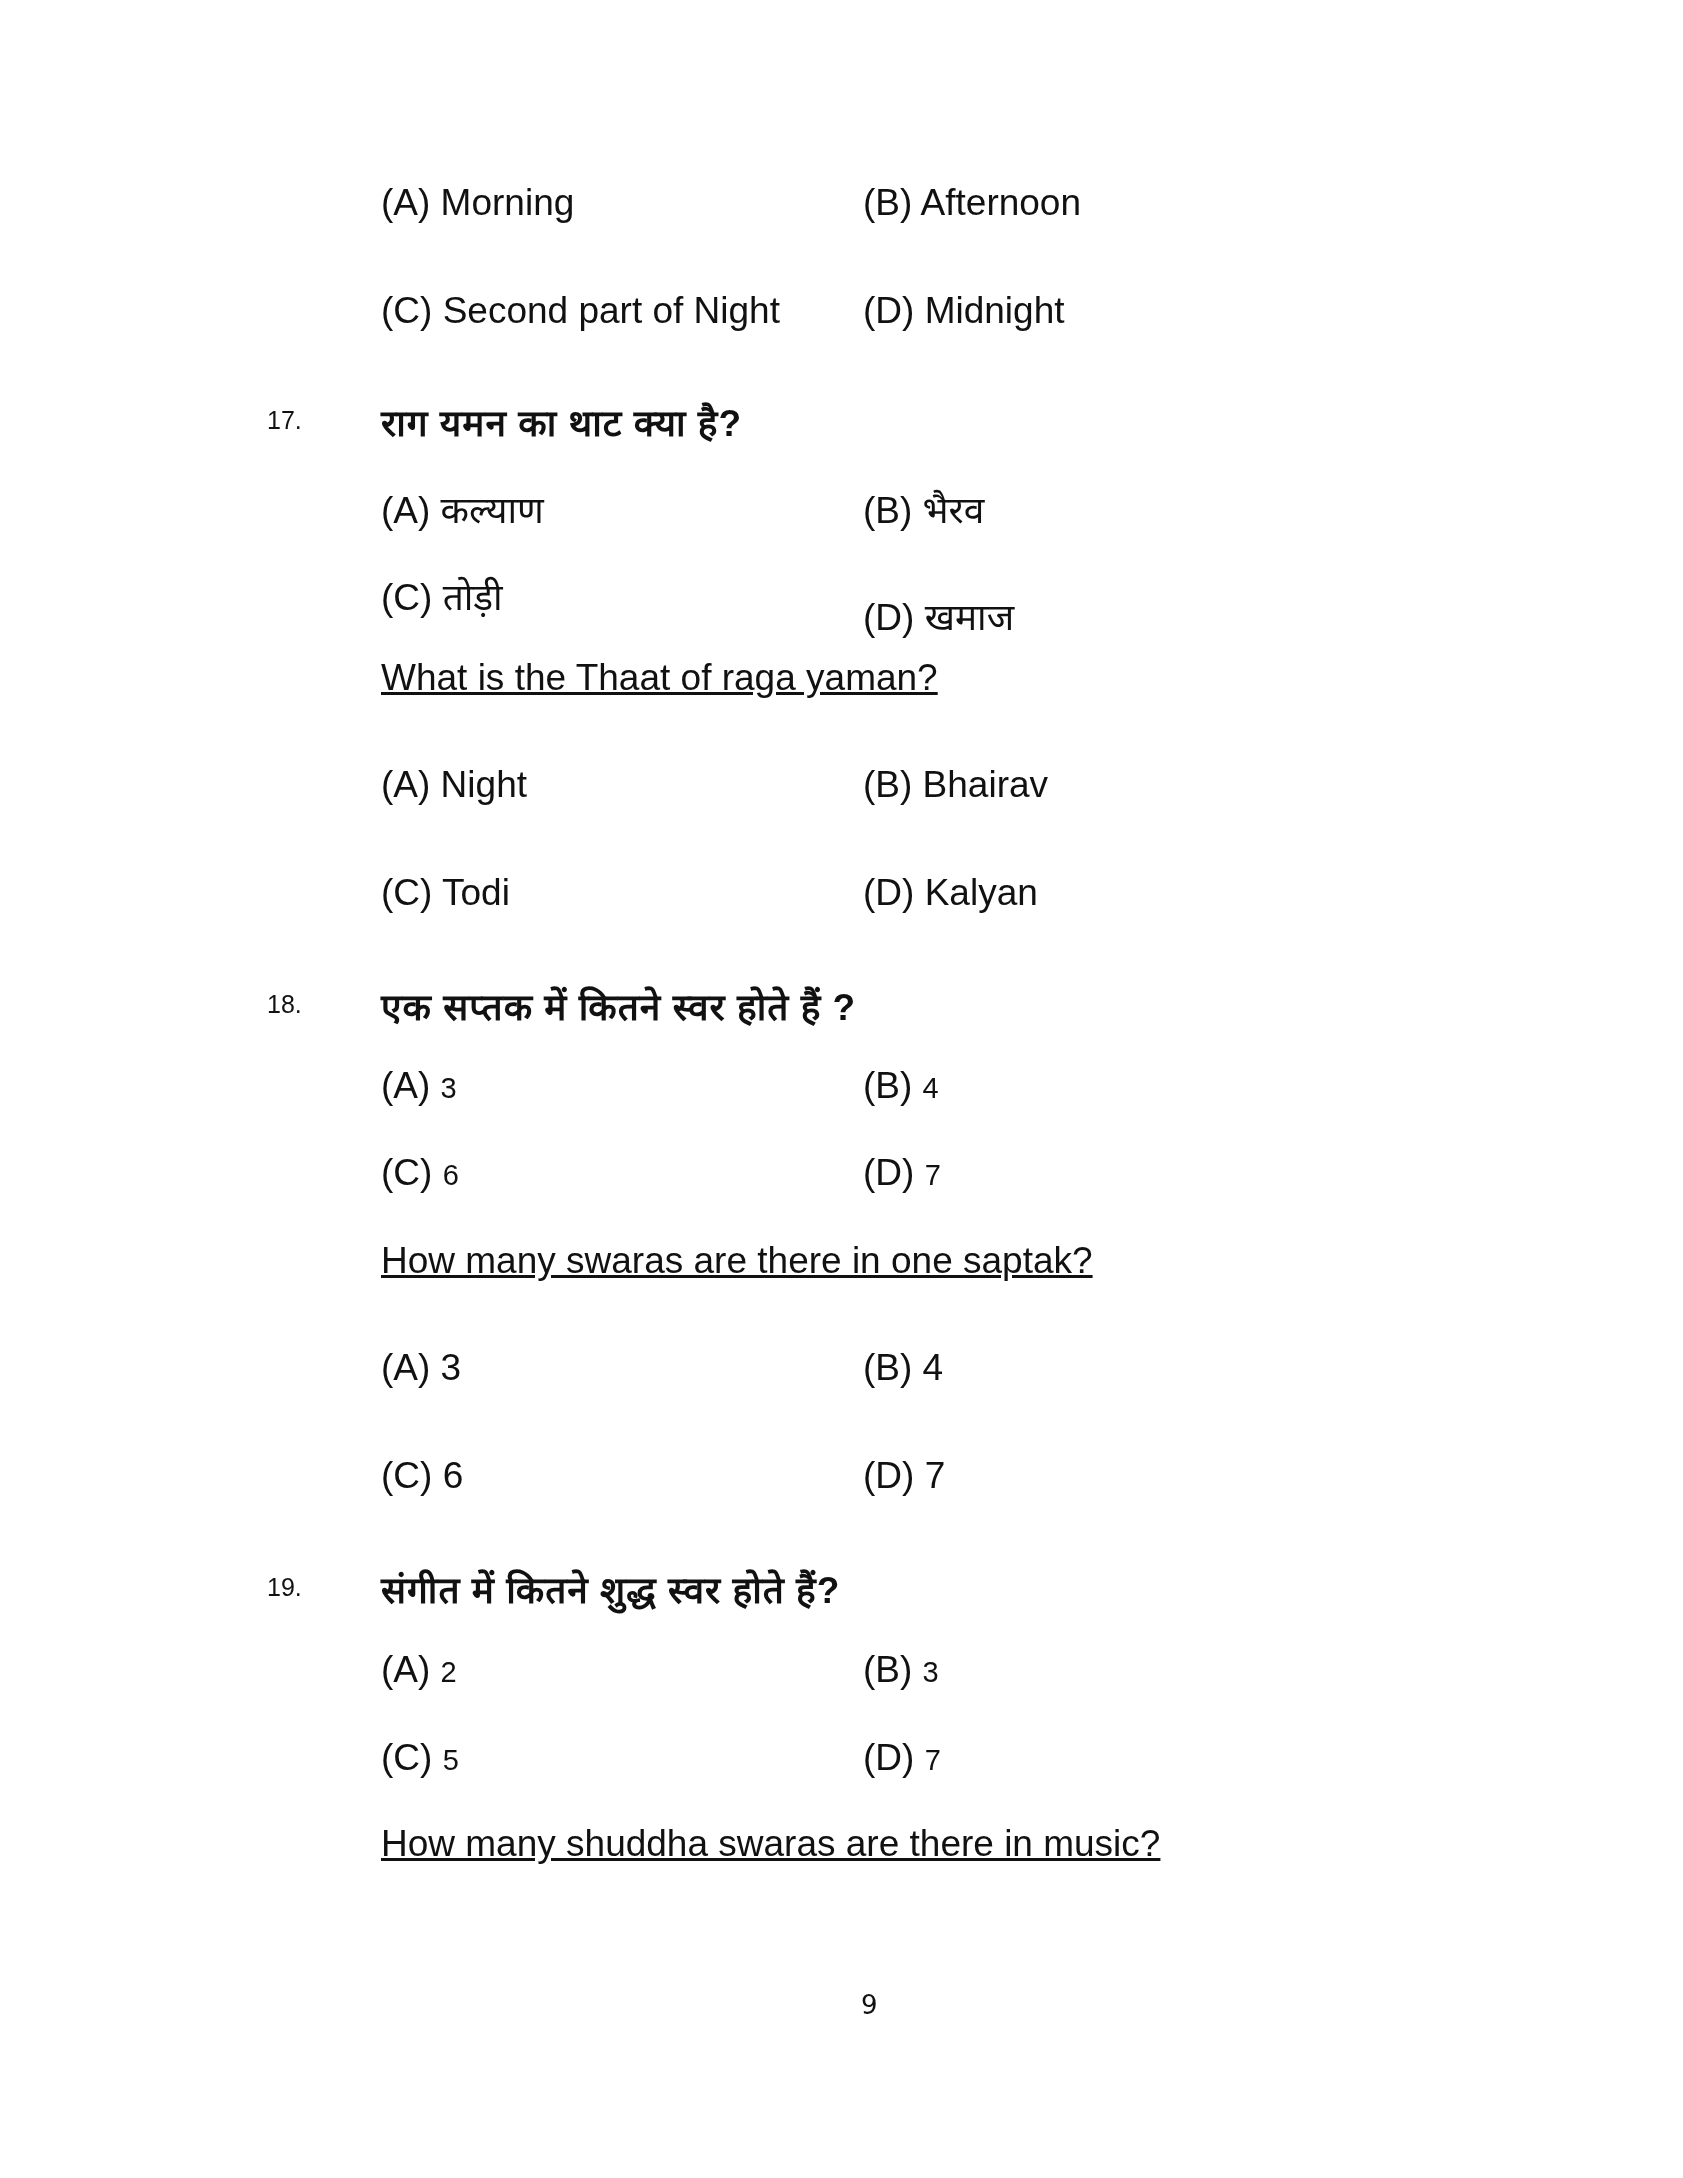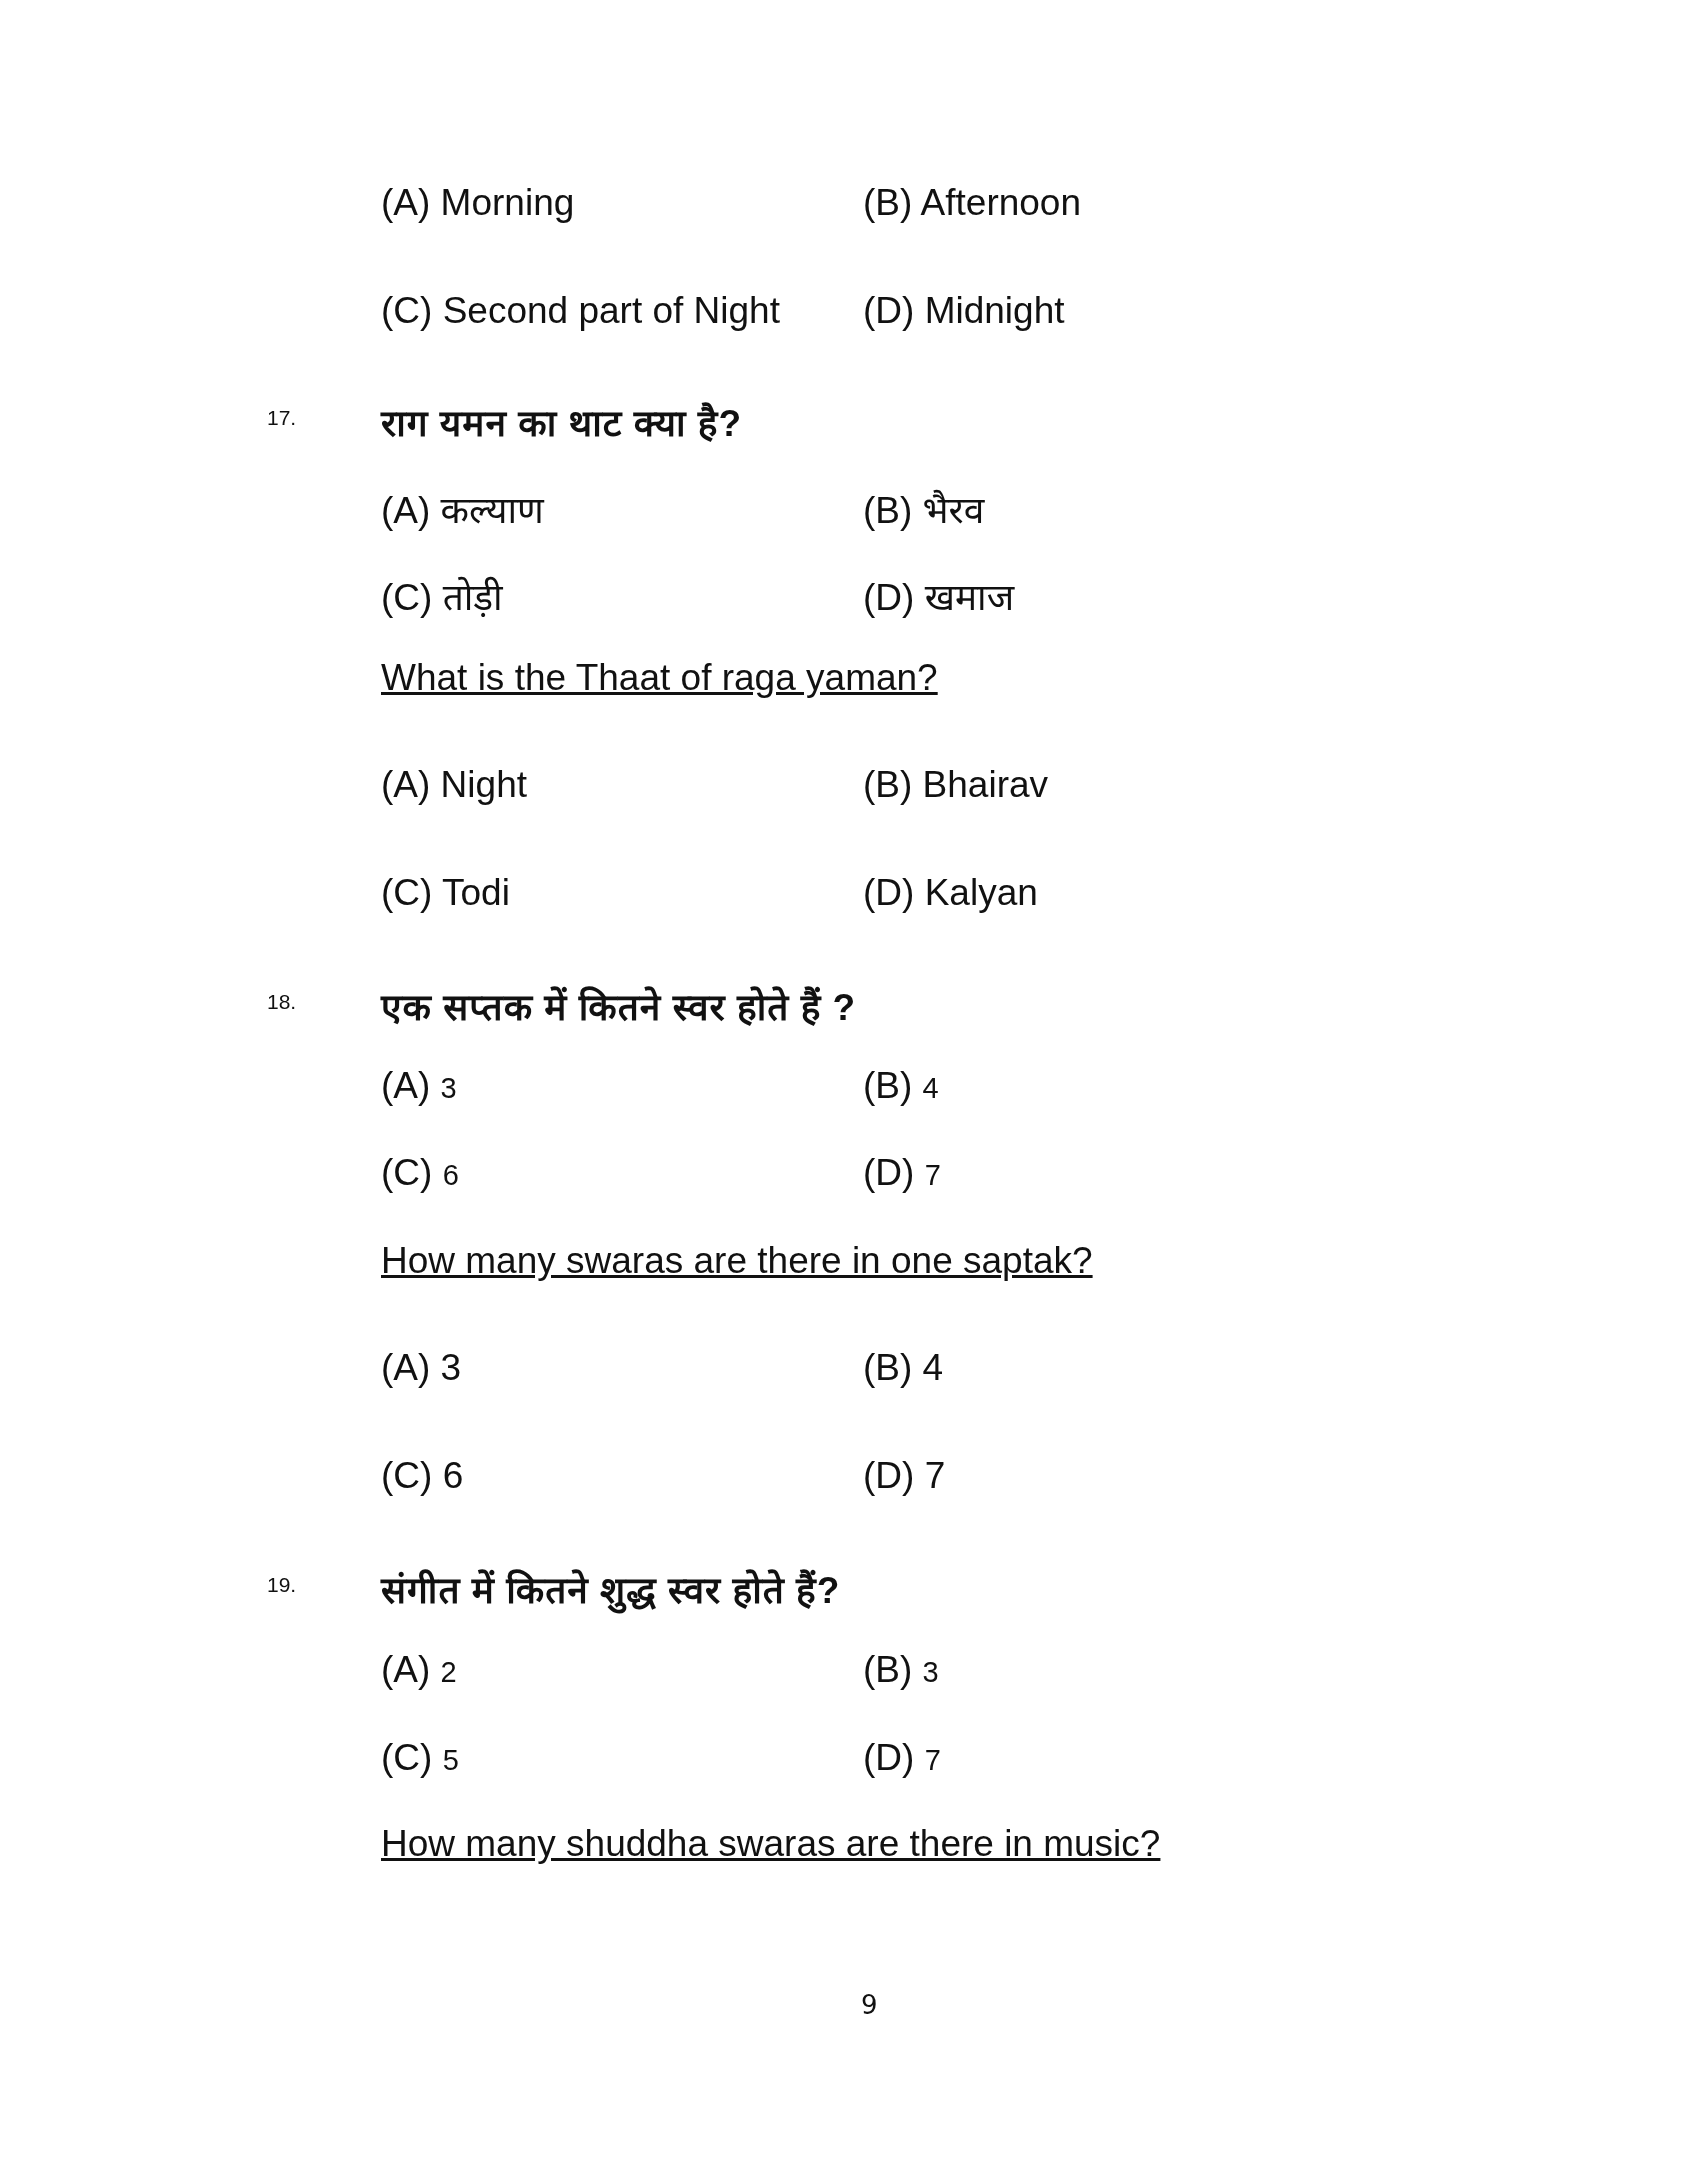--- a/index.html
+++ b/index.html
@@ -1,19 +1,19 @@
 <!DOCTYPE html>
 <html><head>
 <meta charset="utf-8">
 <style>
   html, body { margin: 0; padding: 0; background: #ffffff; }
   body { width: 1683px; height: 2178px; position: relative; overflow: hidden;
          font-family: "Liberation Sans", "DejaVu Sans", sans-serif; color: #111111; }
   .abs { position: absolute; white-space: nowrap; }
-  .qnum { font-size: 21px; left: 267px; }
+  .qnum { font-size: 25px; left: 267px; }
   .text { font-size: 37px; left: 381px; text-decoration: underline; }
   .hi { font-size: 37px; left: 381px; letter-spacing: 1px; font-weight: bold; }
   .optA { left: 381px; font-size: 37px; }
   .optB { left: 863px; font-size: 37px; }
   .small { font-size: 29px; }
   .pageno { font-size: 26px; left: 861px; top: 1990px; font-family: "DejaVu Sans", sans-serif; }
 </style>
 </head>
 <body>
 
@@ -41,21 +41,21 @@
   <span>कल्याण</span>
 </div>
 <div class="abs optB" style="top:483px">
   <span>(B)</span>
   <span>भैरव</span>
 </div>
 <div class="abs optA" style="top:570px">
   <span>(C)</span>
   <span>तोड़ी</span>
 </div>
-<div class="abs optB" style="top:570px">
+<div class="abs optB" style="top:590px">
   <span>(D)</span>
   <span>खमाज</span>
 </div>
 <div class="abs text" style="top:657px">What is the Thaat of raga yaman?</div>
 <div class="abs optA" style="top:764px">
   <span>(A)</span>
   <span>Night</span>
 </div>
 <div class="abs optB" style="top:764px">
   <span>(B)</span>

